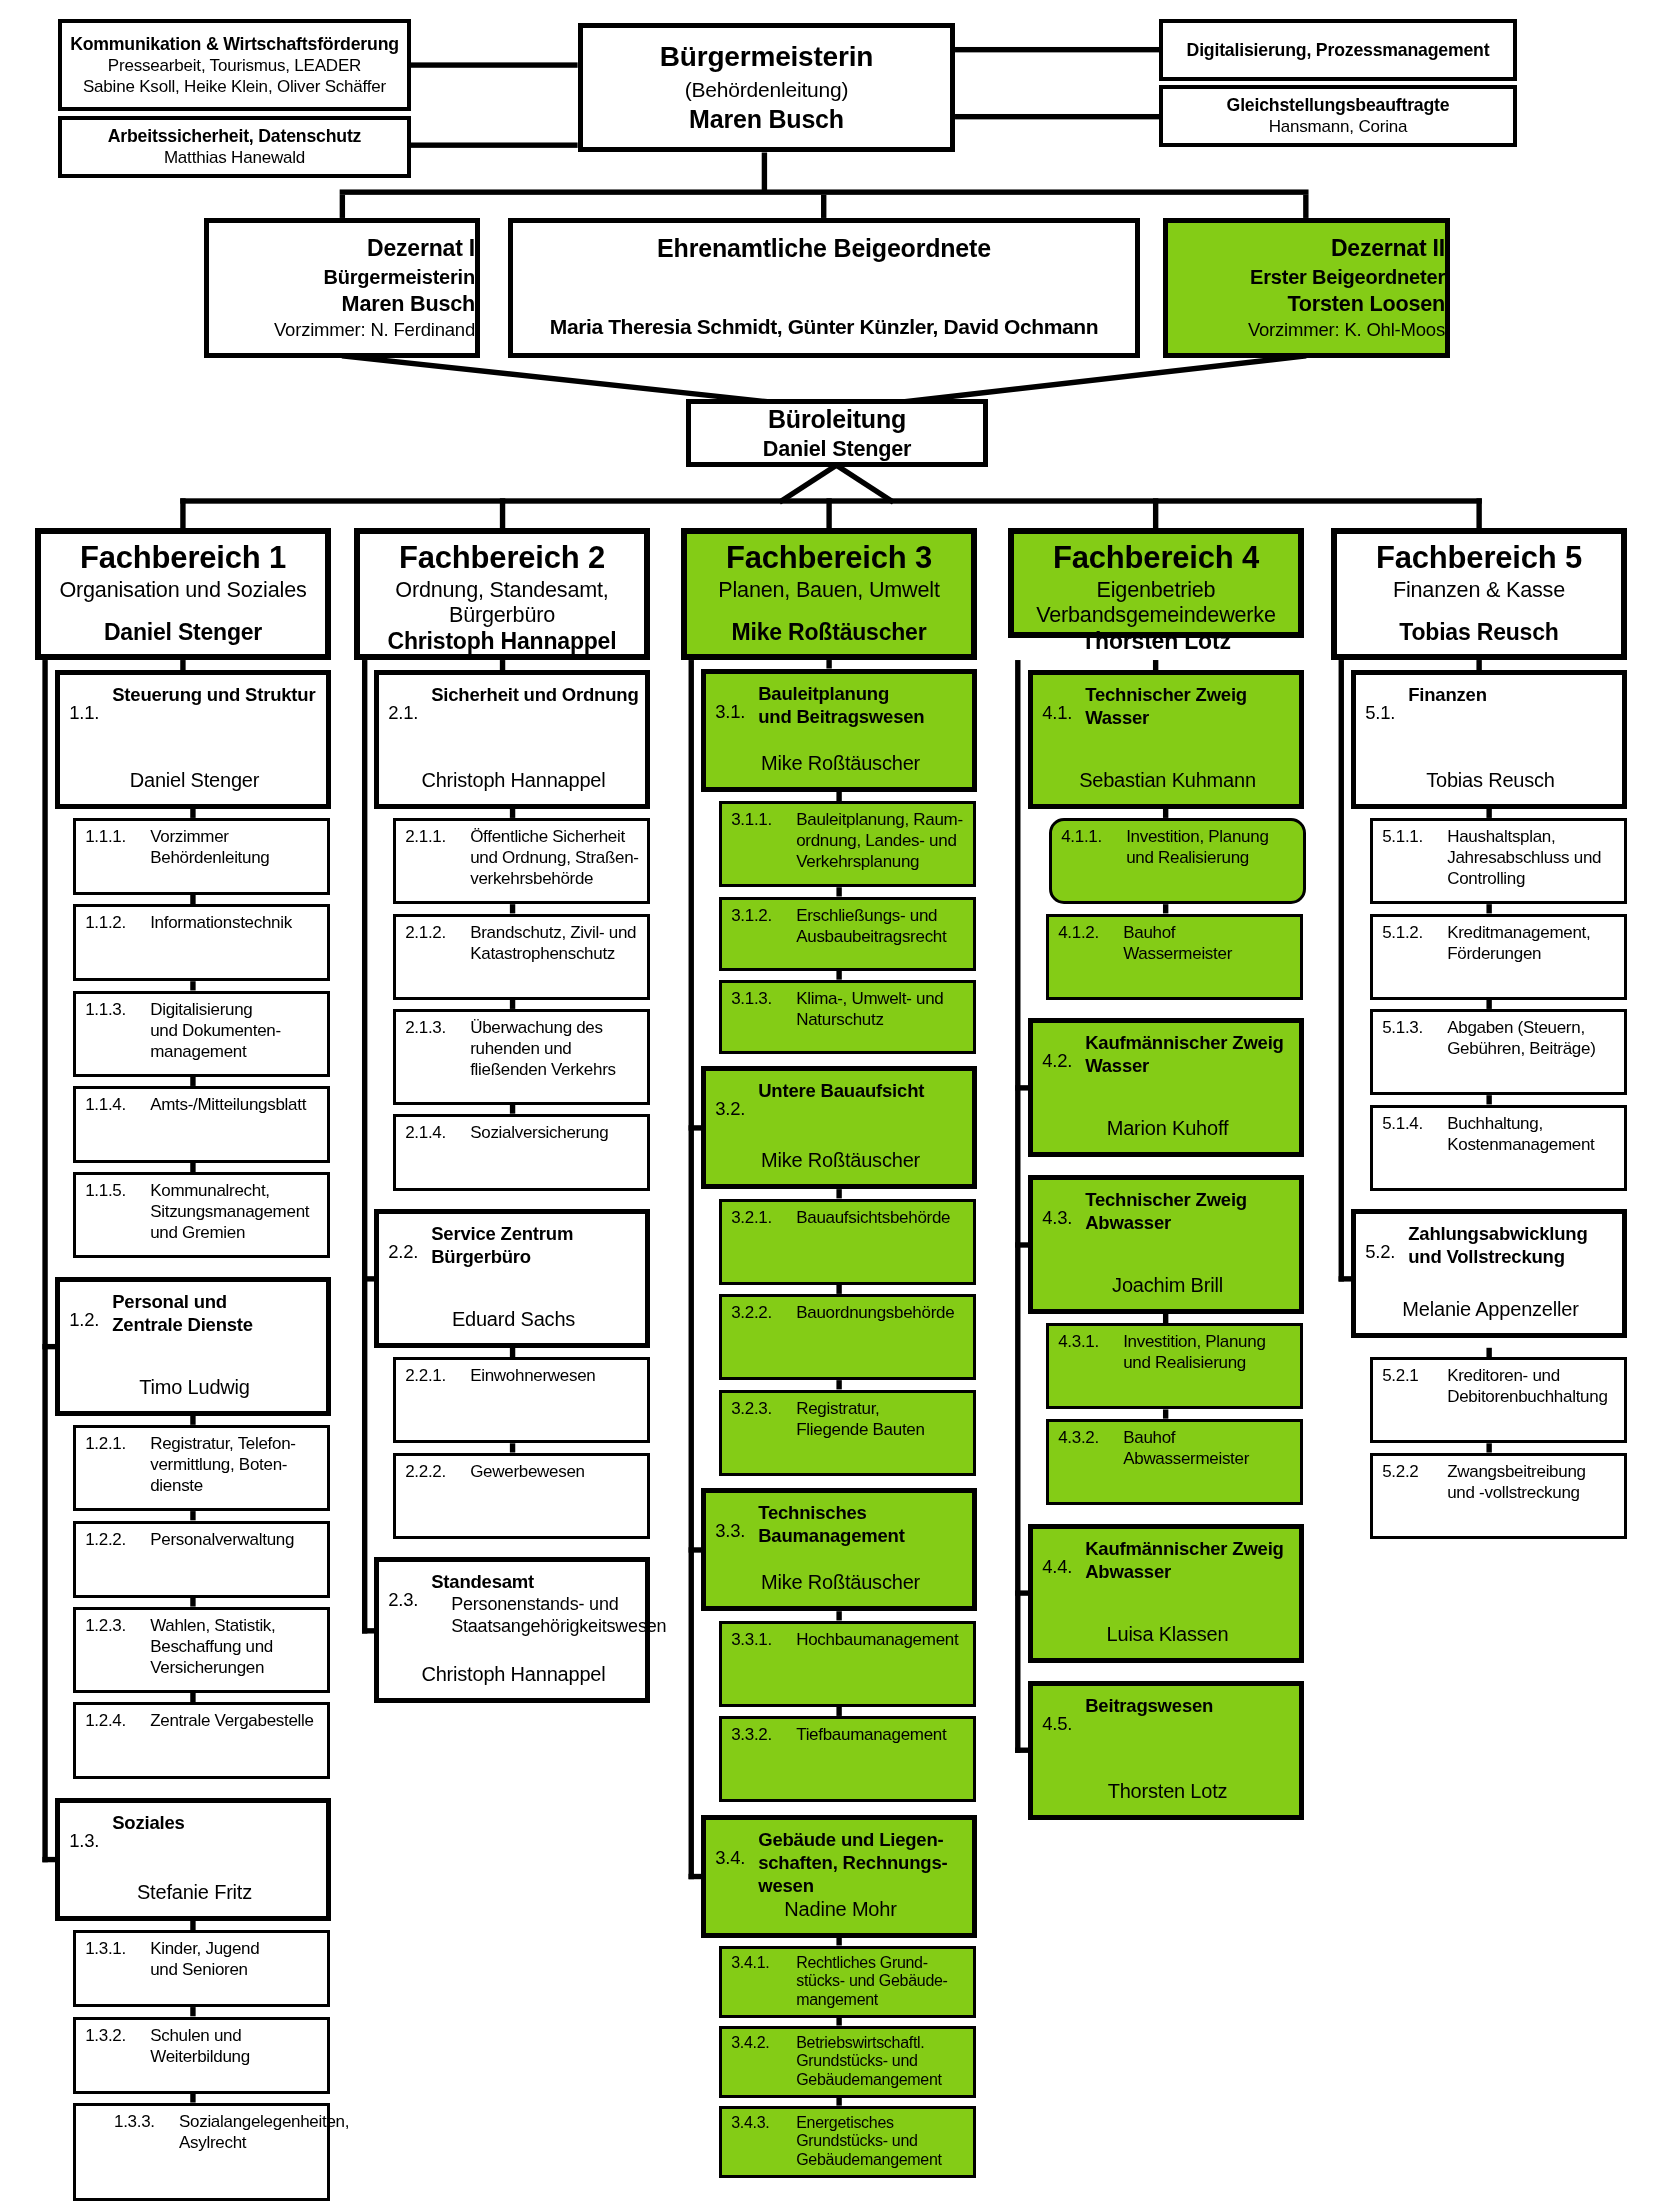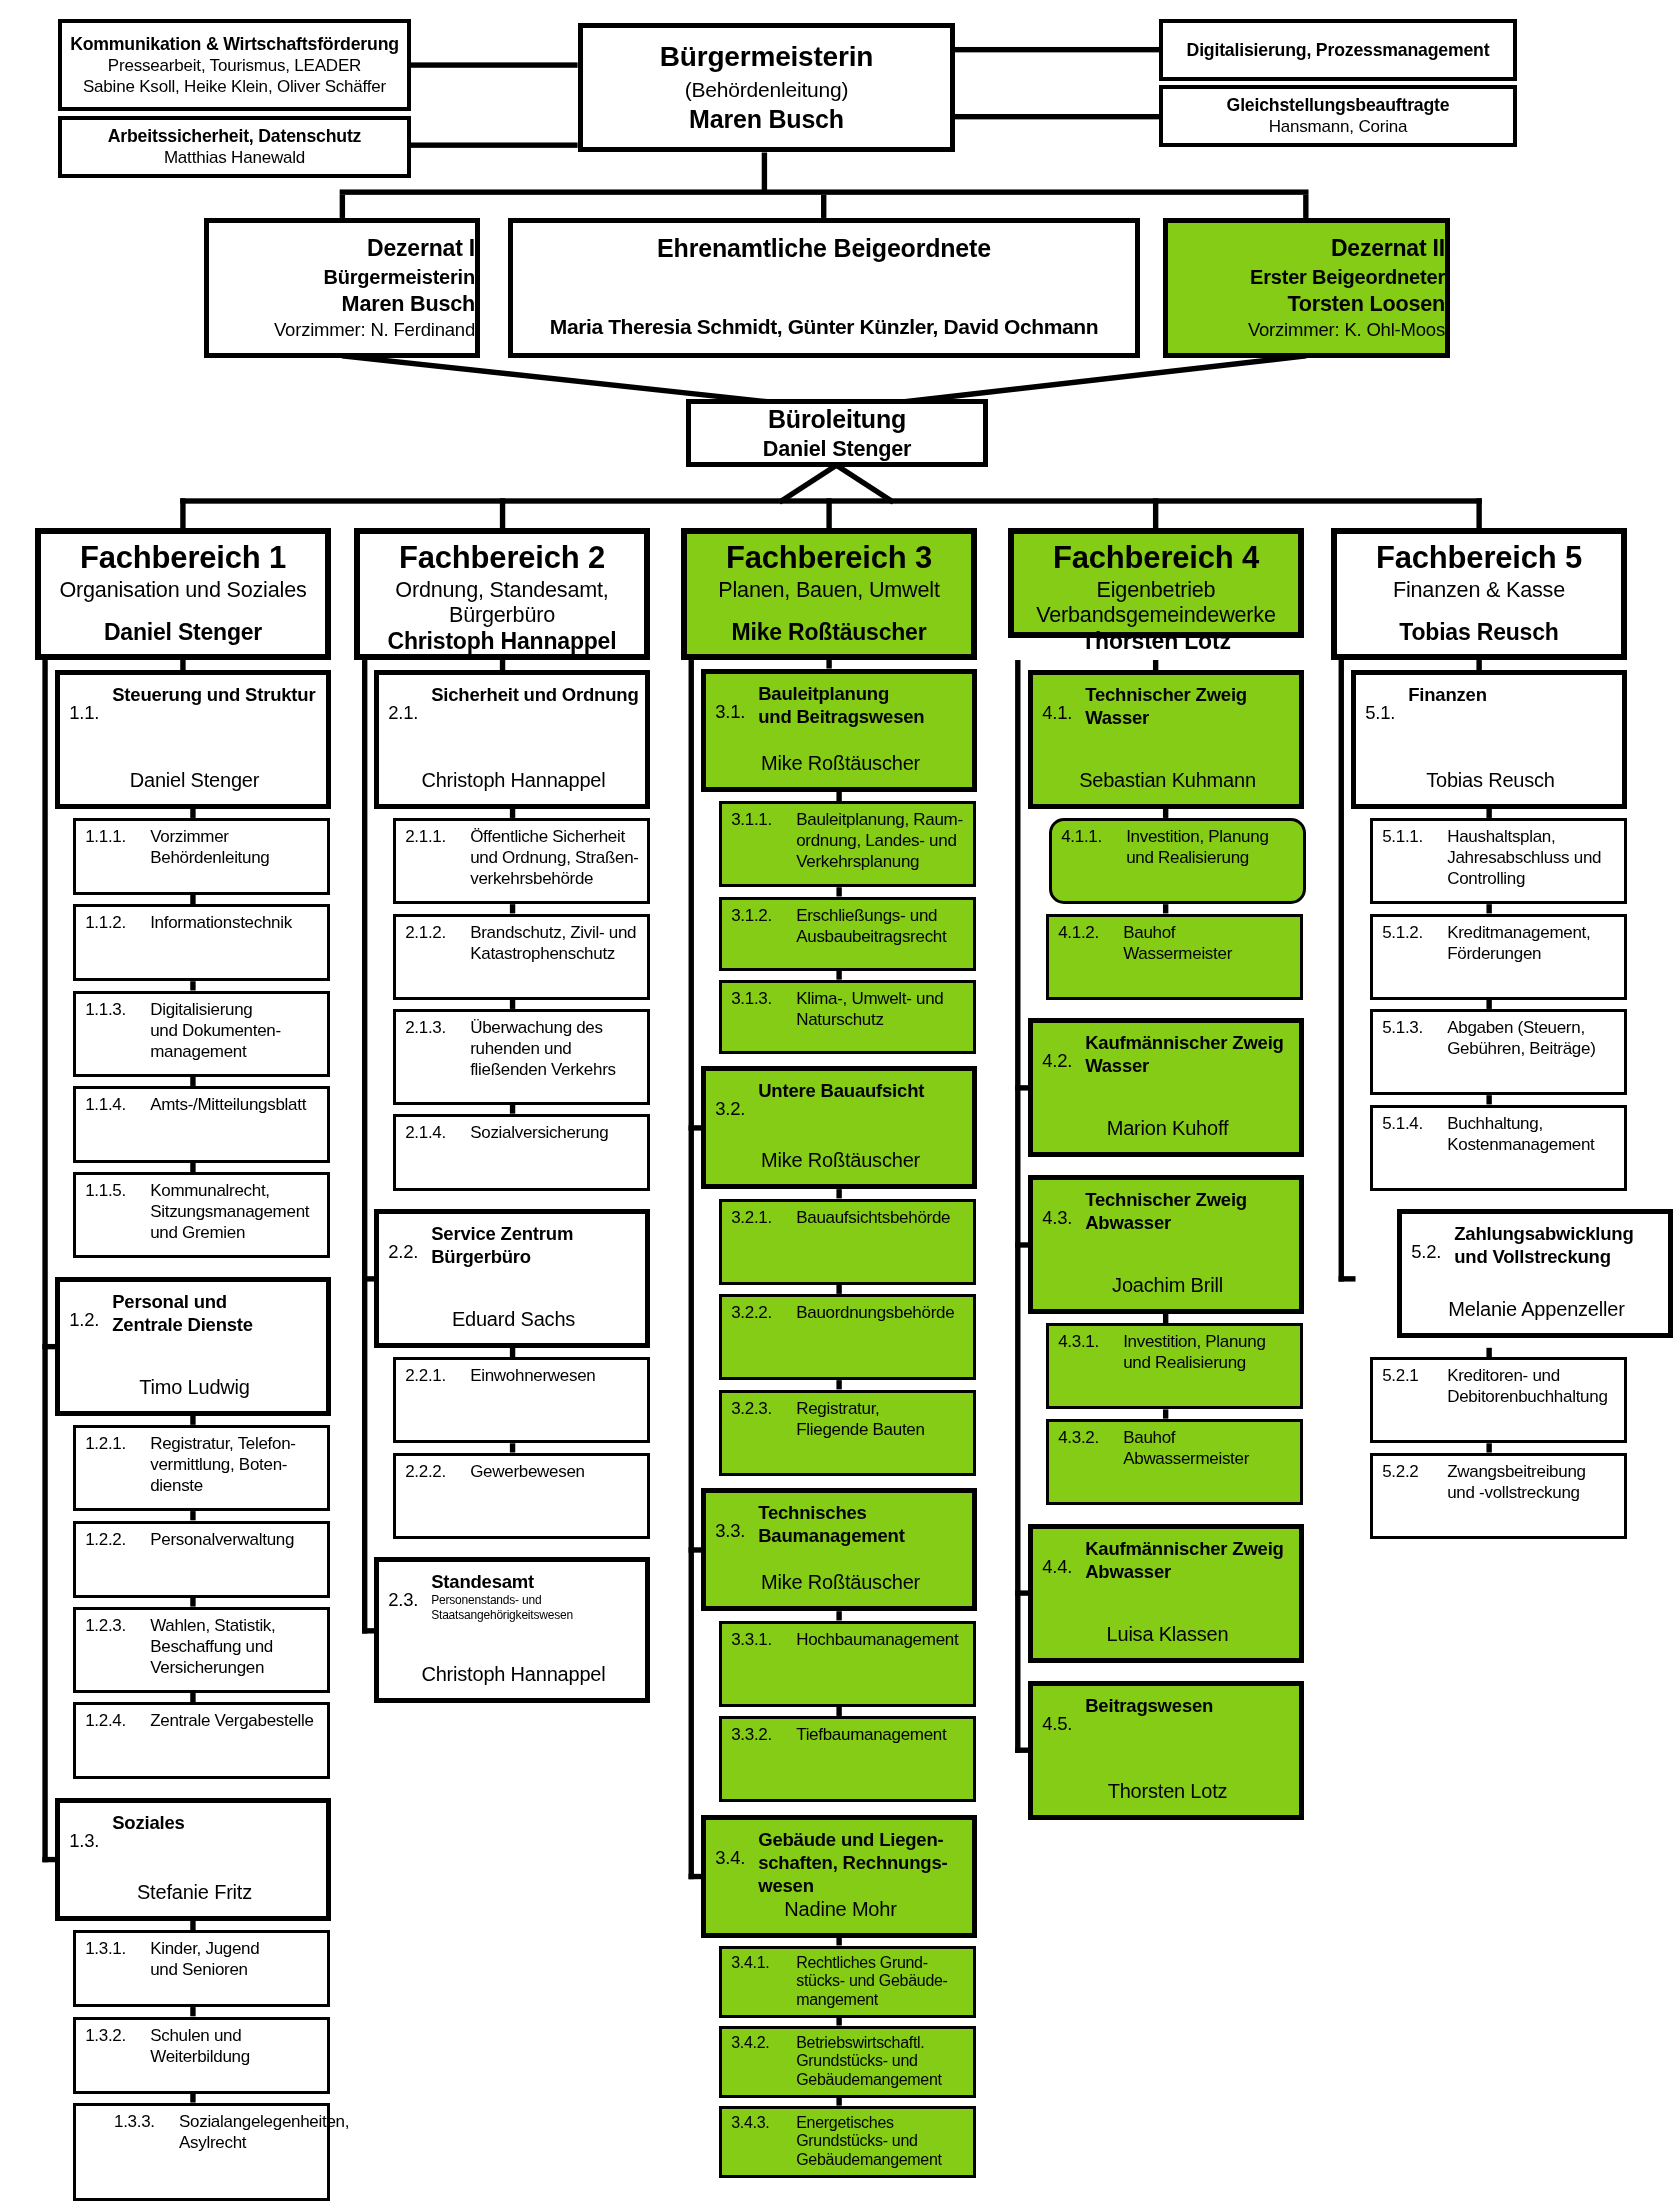--- a/index.html
+++ b/index.html
@@ -33,21 +33,21 @@
   
   .hdr{border-width:6.2px;text-align:center;padding:6.2px 4.6px 7.7px 4.6px;line-height:1.18;}
   .hdr .t{font-weight:bold;font-size:31px;}
   .hdr .s{font-size:21.6px;white-space:pre-line;}
   .hdr .n{font-weight:bold;font-size:23px;margin-top:auto;}
   
   .l2{border-width:5.4px;padding:7.7px 6.2px 6.2px 9.2px;line-height:1.25;}
   .l2 .row{display:flex;align-items:flex-start;}
   .l2 .num{width:43px;flex:none;font-size:18.5px;margin-top:18px;}
   .l2 .ttl{font-weight:bold;font-size:18.5px;white-space:pre-line;}
-  .l2 .desc{font-size:12px;font-weight:normal;white-space:pre-line;}
+  .l2 .desc{font-size:18px;font-weight:normal;white-space:pre-line;margin-left:20px;}
   .l2 .name{margin-top:auto;text-align:center;font-size:20px;padding-bottom:4.6px;}
   
   .l3{border-width:3.9px;padding:6.2px 3.1px 3.1px 9.2px;line-height:1.22;font-size:17px;letter-spacing:-0.3px;}
   .l3 .row{display:flex;align-items:flex-start;}
   .l3 .num{width:65px;flex:none;}
   .l3 .txt{white-space:pre-line;}
   .l3.sm{font-size:16px;line-height:1.18;padding-top:4.6px;}
 </style>
 </head>
 <body>
@@ -583,21 +583,21 @@
 Gebühren, Beiträge)</div>
         </div>
       </div>
       <div class="box l3" style="left: 1370px; top: 1105px; width: 257px; height: 86px;">
         <div class="row">
           <div class="num">5.1.4.</div>
           <div class="txt">Buchhaltung,
 Kostenmanagement</div>
         </div>
       </div>
-      <div class="box l2" style="left: 1397px; top: 1209px; width: 276px; height: 129px;">
+      <div class="box l2" style="left: 1351px; top: 1209px; width: 276px; height: 129px;">
         <div class="row">
           <div class="num">5.2.</div>
           <div class="ttl">Zahlungsabwicklung
 und Vollstreckung</div>
         </div>
         <div class="name">Melanie Appenzeller</div>
       </div>
       <div class="box l3" style="left: 1370px; top: 1357px; width: 257px; height: 86px;">
         <div class="row">
           <div class="num">5.2.1</div>

